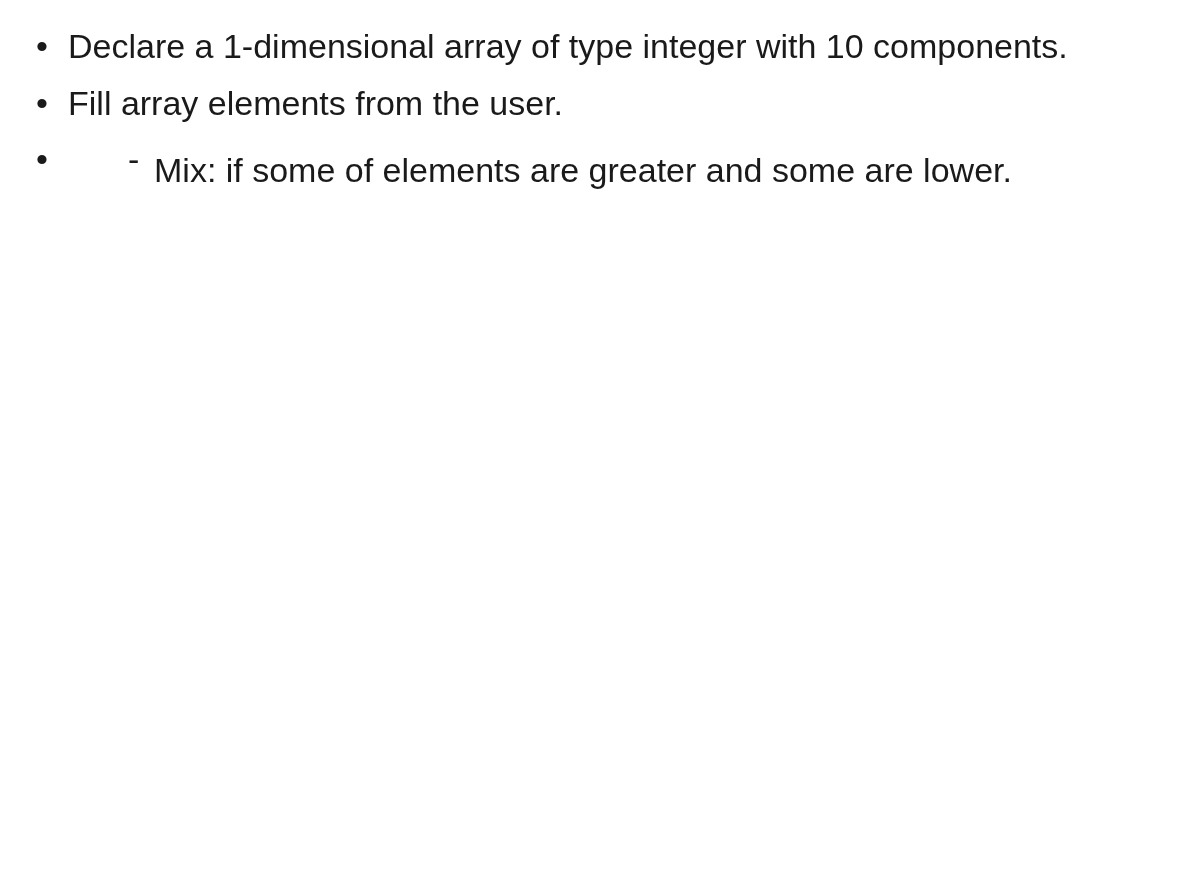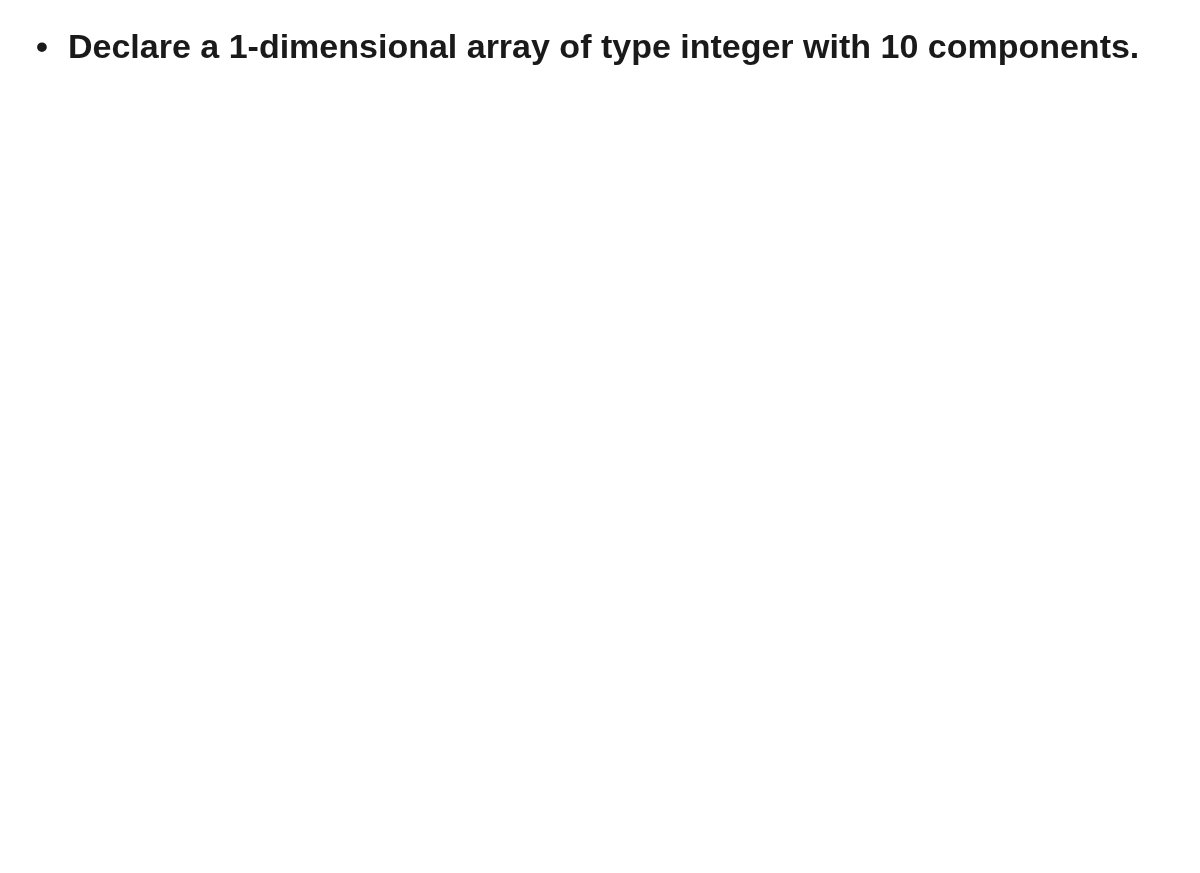--- a/index.html
+++ b/index.html
@@ -17,21 +17,20 @@
       width: 1200px;
     }
     ul.main-list {
       list-style: none;
       padding-left: 0;
     }
     ul.main-list > li {
       position: relative;
       padding-left: 38px;
       margin-bottom: 4px;
-      font-weight: bold;
     }
     ul.main-list > li::before {
       content: "•";
       position: absolute;
       left: 6px;
       top: 0;
       font-size: 34px;
       color: #1a1a1a;
     }
     ul.sub-list {
@@ -65,16 +64,22 @@
     }
   </style>
 </head>
 <body>
 
 <ul class="main-list">
   <li>
     <span>Declare a 1-dimensional array of type integer with 10 components.</span>
   </li>
   <li>
+    <span>Fill array elements from the user.</span>
+  </li>
+  <li>
     <ul class="sub-list">
+      <li>
+        <span class="indent-wrap last-spaced">Mix: if some of elements are greater and some are lower.</span>
+      </li>
     </ul>
   </li>
 </ul>
 
 </body></html>

